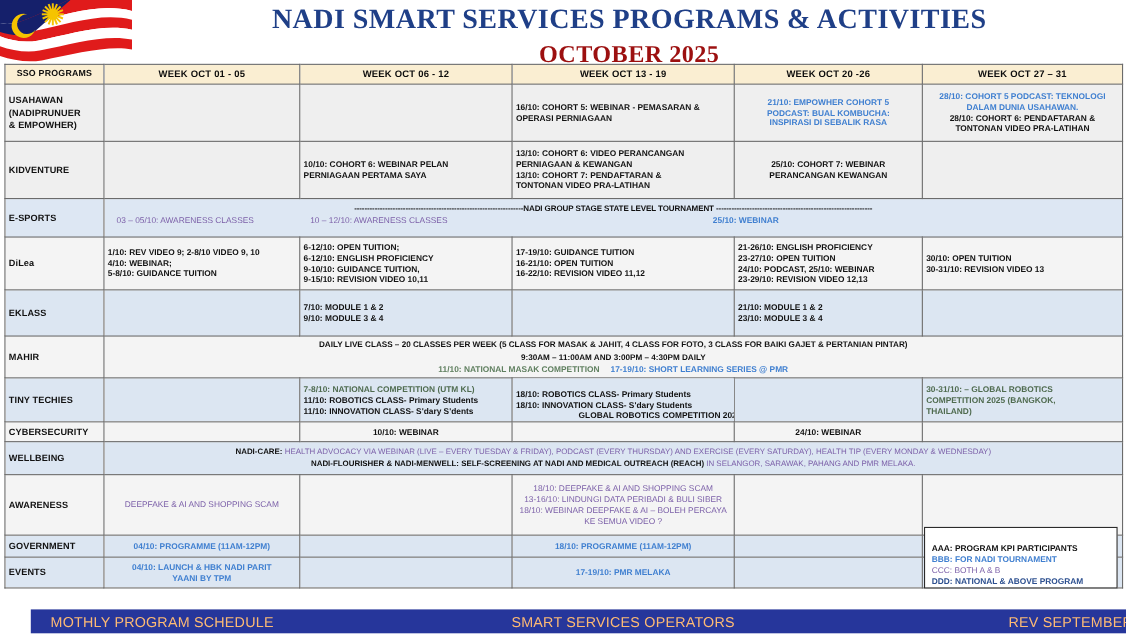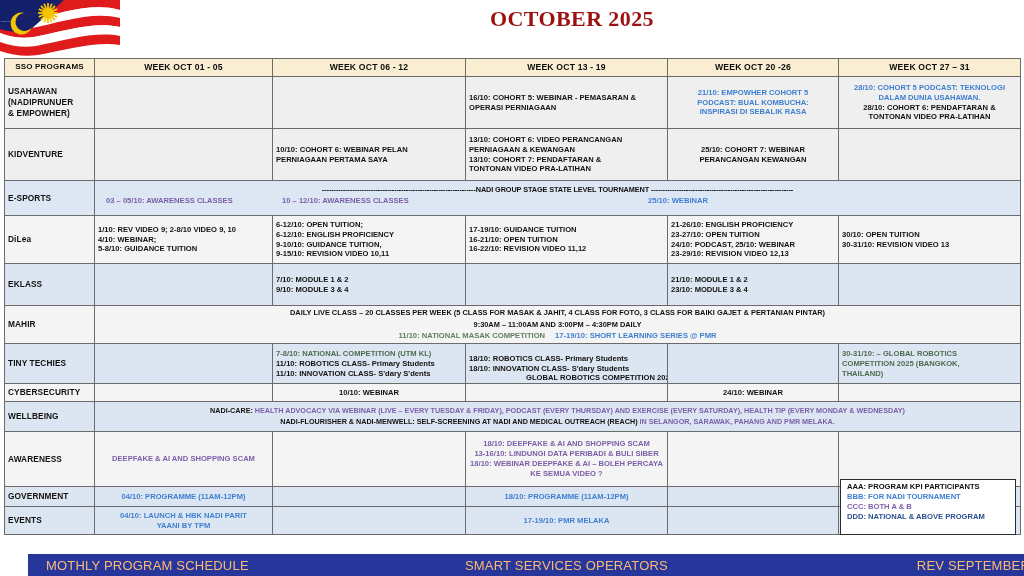--- a/index.html
+++ b/index.html
@@ -75,21 +75,21 @@
   tr.tint-blue2 td { background: #dce6f2; }
   tr.tint-white td { background: #f4f4f4; }
 
   .cellpad { padding: 2px 4px; }
   .ctr { text-align: center; }
   .lft { text-align: left; margin-top: 24px; }
 
   
   .c-black  { color: #111111; font-weight: bold; }
   .c-blue   { color: #3f7fd0; font-weight: bold; }
-  .c-purple { color: #7b5fa8; font-weight: bold; }
+  .c-purple { color: #7b5fa8; font-weight: normal; }
   .c-navy   { color: #2c4f8f; font-weight: bold; }
   .c-green  { color: #5f7f5f; font-weight: bold; }
   .c-dkgrn  { color: #4f6b4f; font-weight: bold; }
 
   .line { display: block; white-space: normal; }
 
   
   td.esports-band { padding: 0; }
   .esports-inner { position: relative; height: 30px; }
   .esports-top {
@@ -106,21 +106,21 @@
   .mahir-l2 { text-align: center; font-size: 7.4px; font-weight: bold; color:#111; margin-top: 2px; }
   .mahir-l3 { display:flex; justify-content: center; gap: 10px; margin-top: 2px; }
 
   
   .wb-l1, .wb-l2 { text-align:center; font-size: 7.2px; line-height: 1.5; }
 
   
   .legend {
     position: absolute; left: 840px; top: 479px; width: 176px; height: 56px;
     background: #ffffff; border: 1px solid #2b2b2b;
-    padding: 2px 6px; font-size: 7.6px; line-height: 1.32; z-index: 5;
+    padding: 14px 6px; font-size: 7.6px; line-height: 1.32; z-index: 5;
   }
 
   
   .footer {
     position: absolute; left: 4px; bottom: 0px; width: 1016px; height: 22px;
     background: #26369b; color: #fdba74;
     display: flex; align-items: center;
     font-size: 13px; letter-spacing: .2px; margin-left: 24px;
   }
   .f-l { width: 34%; padding-left: 18px; text-align: left; }
@@ -162,20 +162,21 @@
             <rect x="-0.9" y="-10" width="1.8" height="20" transform="rotate(-22.5)"></rect>
             <rect x="-0.9" y="-10" width="1.8" height="20" transform="rotate(67.5)"></rect>
             <rect x="-0.9" y="-10" width="1.8" height="20" transform="rotate(-67.5)"></rect>
           </g>
         </g>
       </g>
     </svg>
   </div>
 
   <div class="title-block">
+    <div class="title-main">NADI SMART SERVICES PROGRAMS &amp; ACTIVITIES</div>
     <div class="title-sub">OCTOBER 2025</div>
   </div>
 
   <table class="sched">
     <colgroup>
       <col class="c0">
         <col class="c1">
         <col class="c2">
         <col class="c3">
         <col class="c4">

